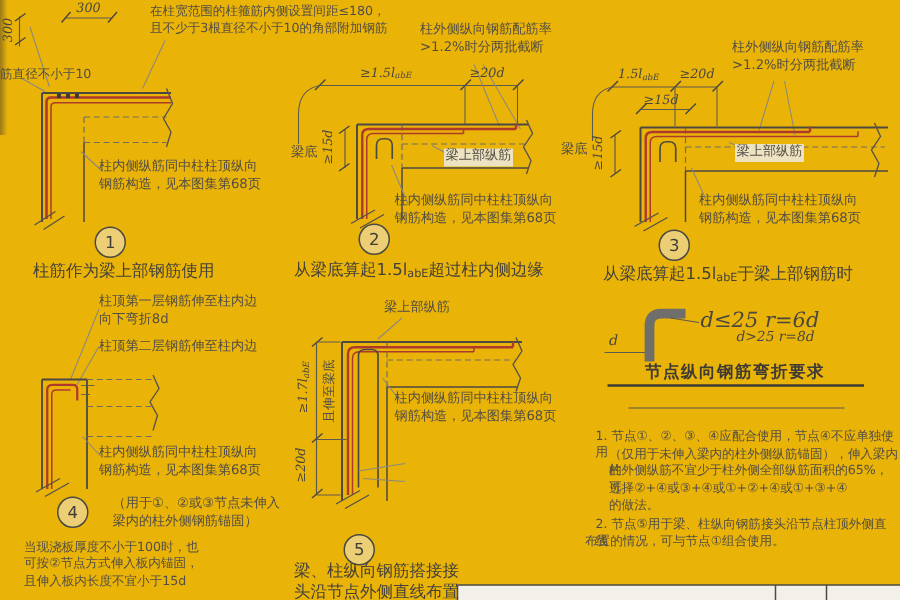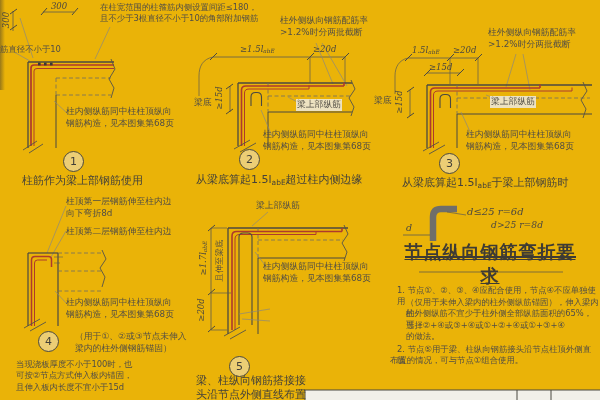--- a/index.html
+++ b/index.html
@@ -10,21 +10,21 @@
   .fs{font-size:8.8px;line-height:1.32;}
   .sm{font-size:8.4px;line-height:1.36;}
   .cap{font-size:11px;color:#45423a;line-height:1.3;}
   .dim{font-family:"DejaVu Serif","Liberation Serif",serif;font-style:italic;
        font-size:8.5px;color:#4a473f;white-space:nowrap;}
   .rot{transform:rotate(-90deg);text-align:center;}
   .ctr{text-align:center;}
   .sub{font-size:0.68em;vertical-align:-0.22em;}
   .num{position:absolute;width:19px;height:19px;border:1.3px solid #4b4941;border-radius:50%;
        text-align:center;line-height:19px;font-size:11px;color:#413e37;background:rgba(237,234,226,.5);}
-  .bend-title{font-size:18px;font-weight:bold;color:#3e3b34;letter-spacing:1px;text-decoration:underline;}
+  .bend-title{font-size:11px;font-weight:bold;color:#3e3b34;letter-spacing:1px;}
   .labelbox{background:rgba(237,234,226,.85);padding:0 1px;}
   .edge{position:absolute;left:0;top:0;width:5px;height:90px;
         background:linear-gradient(to right,rgba(55,50,44,.45),rgba(55,50,44,0));}
 </style>
 </head>
 <body>
 
 <div id="page">
 
 <svg id="art" width="600" height="400" viewBox="0 0 600 400">
@@ -195,21 +195,21 @@
 <div class="t fs" style="left:256px;top:200px">梁上部纵筋</div>
 <div class="t dim rot ctr" style="left:174px;top:253px;width:58px"><span>≥1.7l</span><span class="sub">abE</span></div>
 <div class="t sm rot ctr" style="left:195px;top:255px;width:50px">且伸至梁底</div>
 <div class="t dim rot ctr" style="left:184px;top:305px;width:34px">≥20d</div>
 <div class="t fs" style="left:263px;top:261px;width:130px">柱内侧纵筋同中柱柱顶纵向
 钢筋构造，见本图集第68页</div>
 <div class="num" style="left:229px;top:356px">5</div>
 <div class="t cap" style="left:196px;top:374px;width:110px">梁、柱纵向钢筋搭接接
 头沿节点外侧直线布置</div>
 
-<div class="t dim" style="left:467px;top:206px;font-size:10px">d≤25  r=6d</div>
+<div class="t dim" style="left:467px;top:206px;font-size:14px">d≤25  r=6d</div>
 <div class="t dim" style="left:491px;top:219px;font-size:9.2px">d&gt;25  r=8d</div>
 <div class="t dim" style="left:406px;top:222px;font-size:9.5px">d</div>
 <div class="t bend-title ctr" style="left:404px;top:240px;width:172px">节点纵向钢筋弯折要求</div>
 
 <div class="t sm" style="left:397px;top:285px;width:202px">1. 节点①、②、③、④应配合使用，节点④不应单独使用</div>
 <div class="t sm" style="left:406px;top:297px;width:194px">（仅用于未伸入梁内的柱外侧纵筋锚固），伸入梁内的</div>
 <div class="t sm" style="left:406px;top:308px;width:194px">柱外侧纵筋不宜少于柱外侧全部纵筋面积的65%，可</div>
 <div class="t sm" style="left:406px;top:320px;width:194px">选择②+④或③+④或①+②+④或①+③+④</div>
 <div class="t sm" style="left:406px;top:331px;width:170px">的做法。</div>
 <div class="t sm" style="left:397px;top:344px;width:202px">2. 节点⑤用于梁、柱纵向钢筋接头沿节点柱顶外侧直线</div>

